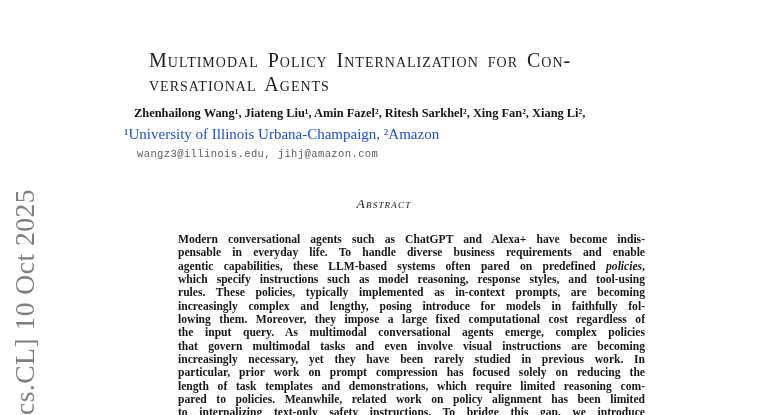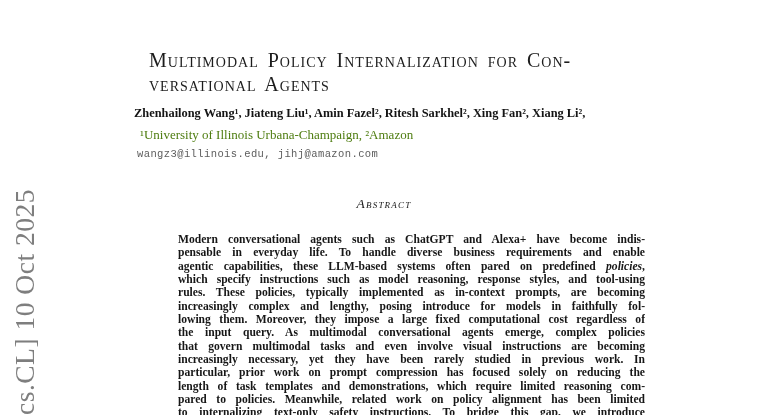--- a/index.html
+++ b/index.html
@@ -52,25 +52,25 @@
     top: 94px;
     width: 560px;
     font-size: 12.4px;
     line-height: 15.8px;
     font-weight: bold;
     color: #141414;
     margin-top: 12px;
   }
   .affiliation {
     position: absolute;
-    left: 140px;
+    left: 124px;
     top: 127px;
-    font-size: 13px;
+    font-size: 15px;
     line-height: 15px;
-    color: #4d7c0f;
+    color: #1d4ed8;
   }
   .emails {
     position: absolute;
     left: 137px;
     top: 148px;
     font-family: "Liberation Mono", monospace;
     font-size: 10.5px;
     letter-spacing: 0.4px;
     color: #5d5d5d;
   }

